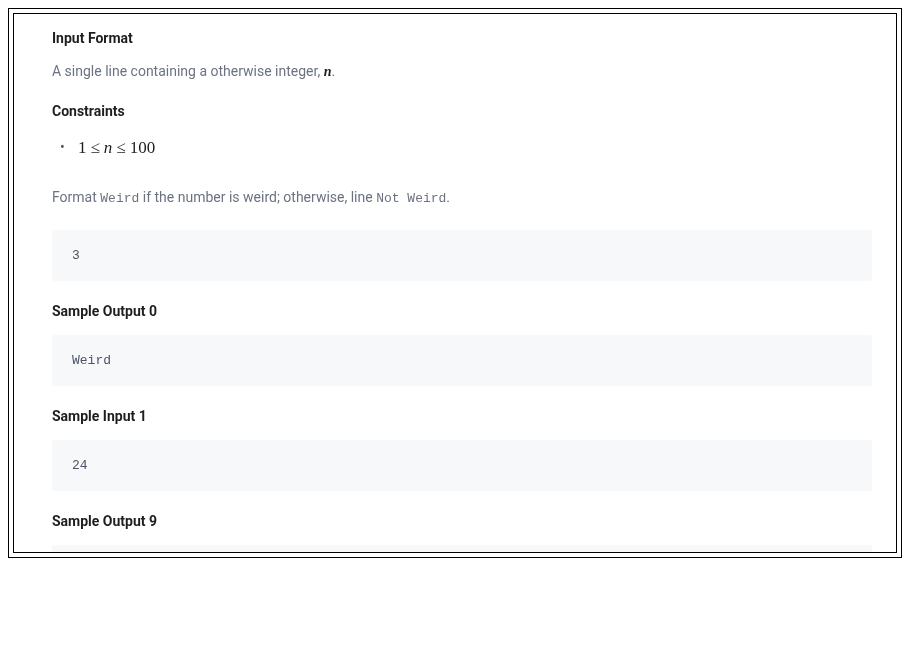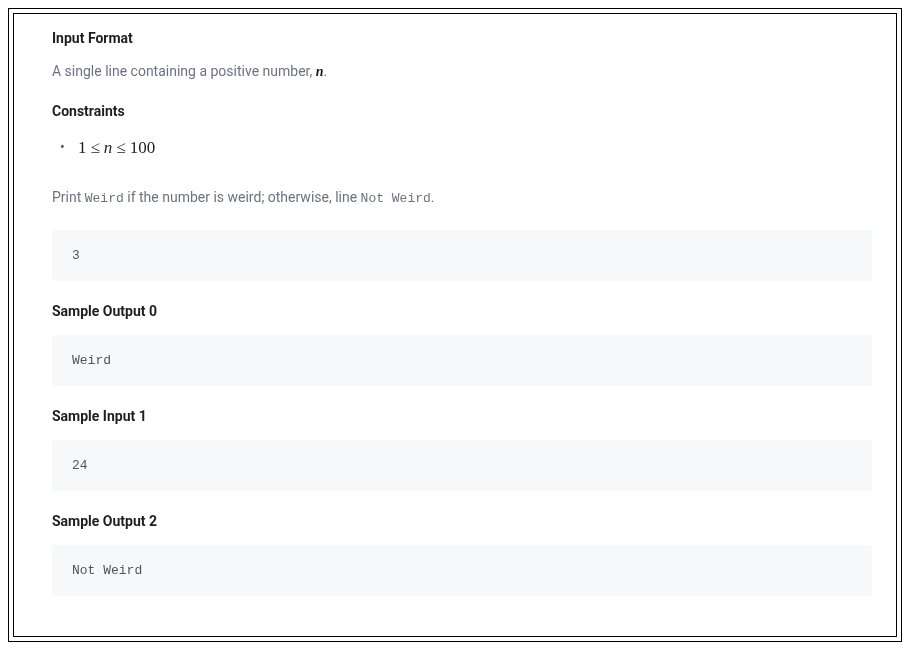--- a/index.html
+++ b/index.html
@@ -12,21 +12,21 @@
       background: #fff;
       padding: 8px;
     }
     .outer-border {
       border: 1px solid #000;
       padding: 4px;
     }
     .inner-border {
       border: 1px solid #000;
       padding: 16px 24px 0 24px;
-      height: 624px;
+      height: 540px;
       overflow: hidden;
     }
     .content {
       padding-left: 14px;
     }
     .section-heading {
       font-size: 14px;
       font-weight: 700;
       color: #1e1e1e;
       margin-bottom: 14px;
@@ -98,40 +98,40 @@
   </style>
 </head>
 <body>
 
 <div class="outer-border">
   <div class="inner-border">
     <div class="content">
 
       <div class="section-heading">Input Format</div>
       <p class="body-text">
-        <span>A single line containing a positive number, </span><span class="math-var">n</span><span>.</span>
+        <span>A single line containing a otherwise integer, </span><span class="math-var">n</span><span>.</span>
       </p>
 
       <div class="section-heading">Constraints</div>
       <ul class="constraints-list">
         <li>
           <span class="math-expr"><span class="num">1</span><span class="op">≤</span><span>n</span><span class="op">≤</span><span class="num">100</span></span>
         </li>
       </ul>
 
       <p class="body-text">
-        <span>Print </span><span class="code-inline">Weird</span><span> if the number is weird; otherwise, line </span><span class="code-inline">Not Weird</span><span>.</span>
+        <span>Format </span><span class="code-inline">Weird</span><span> if the number is weird; otherwise, line </span><span class="code-inline">Not Weird</span><span>.</span>
       </p>
 
       <div class="sample-block">3</div>
 
       <div class="sample-heading">Sample Output 0</div>
       <div class="sample-block">Weird</div>
 
       <div class="sample-heading">Sample Input 1</div>
       <div class="sample-block">24</div>
 
-      <div class="sample-heading">Sample Output 2</div>
+      <div class="sample-heading">Sample Output 9</div>
       <div class="sample-block">Not Weird</div>
 
     </div>
   </div>
 </div>
 
 </body></html>

